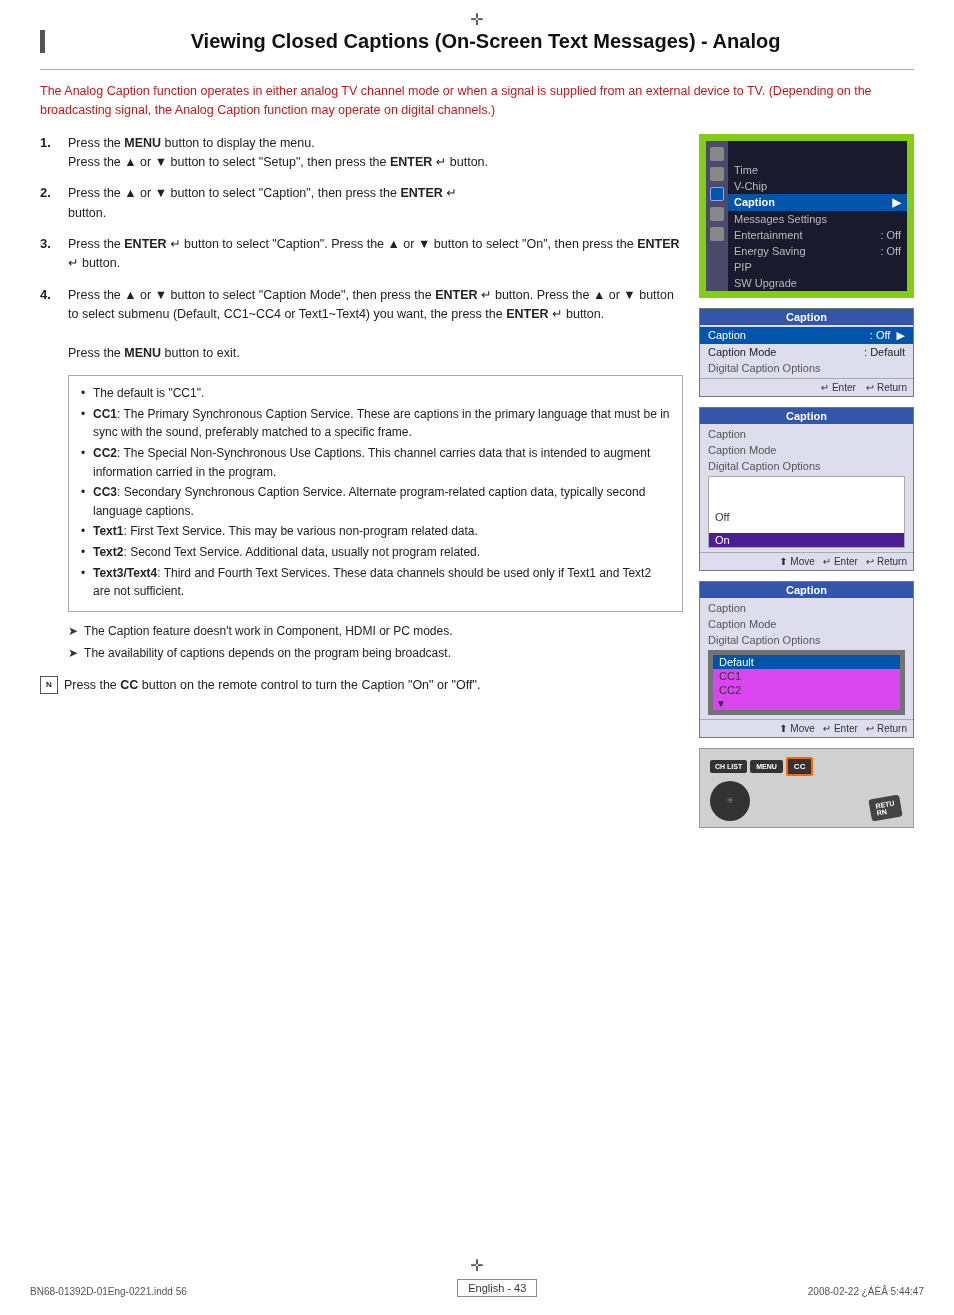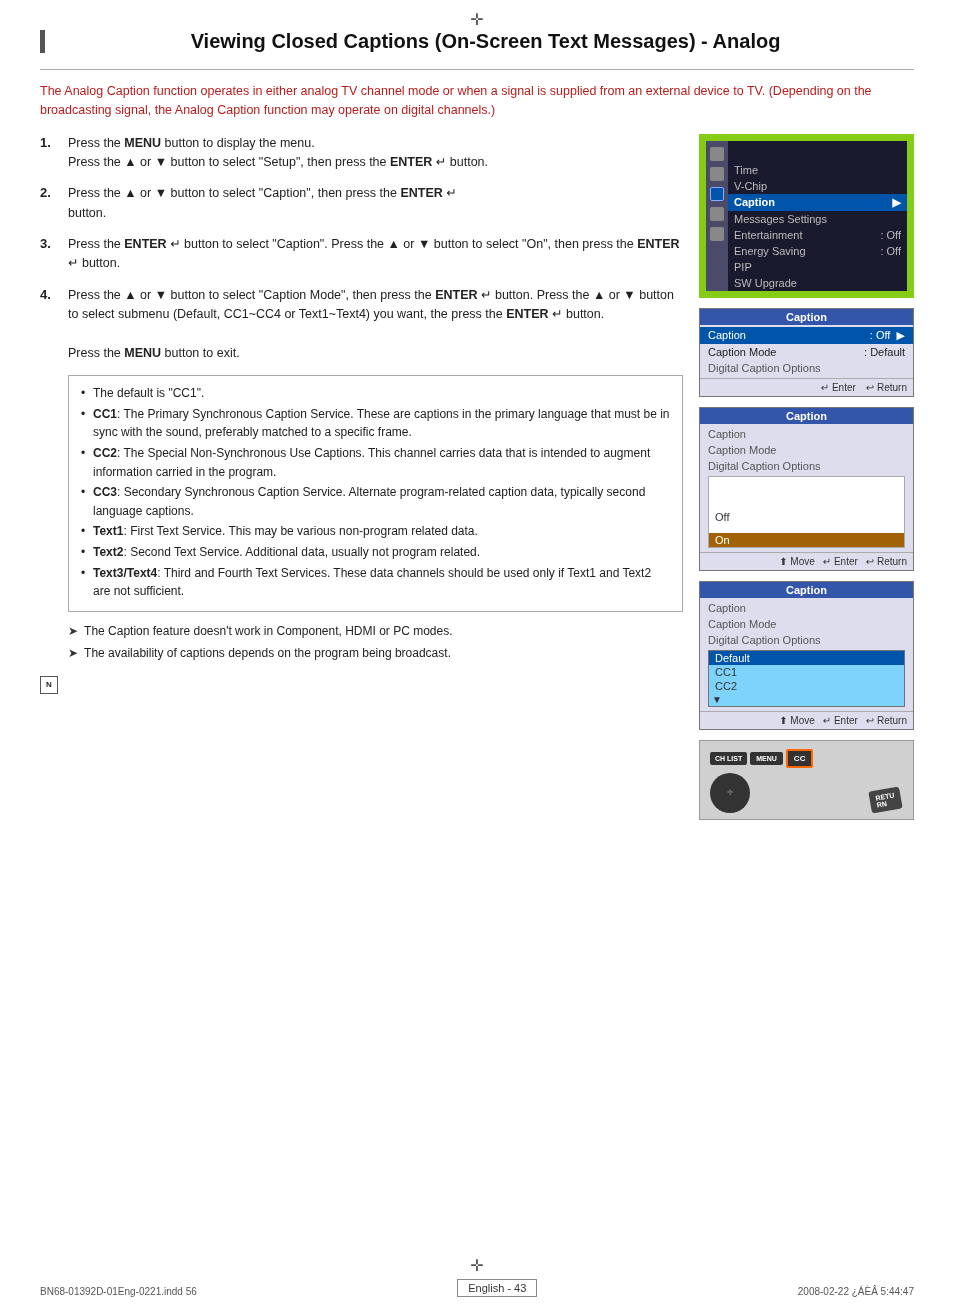--- a/index.html
+++ b/index.html
@@ -148,21 +148,21 @@
 
     
     .page-footer {
       position: absolute;
       bottom: 18px;
       left: 0;
       right: 0;
       display: flex;
       justify-content: space-between;
       align-items: flex-end;
-      padding: 0 40px;
+      padding: 0 30px;
       font-size: 10px;
       color: #555;
     }
     .page-num-box {
       border: 1px solid #888;
       padding: 2px 10px;
       font-size: 11px;
       color: #333;
     }
   </style>
@@ -228,20 +228,21 @@
         <span class="note-arrow">➤</span>
         <span>The Caption feature doesn't work in Component, HDMI or PC modes.</span>
       </div>
       <div class="note-row">
         <span class="note-arrow">➤</span>
         <span>The availability of captions depends on the program being broadcast.</span>
       </div>
 
       <div style="margin-top:14px; display:flex; align-items:center; gap:6px; font-size:12.5px;">
         <div class="cc-icon-box" style="font-size:8px; font-weight:bold; border:1px solid #555; width:18px; height:18px; display:flex; align-items:center; justify-content:center;">N</div>
+        <span>Press the <strong>CC</strong> button on the remote control to turn the Caption "On" or "Off".</span>
       </div>
 
     </div>
 
     <div class="steps-right">
 
       <div style="display:flex; flex-direction:row; width:215px; border:7px solid #84cc16; background:#1a1a2e;align-items:flex-end;">
 
         <div style="background:#4a4a6a; width:22px; min-height:150px; display:flex; flex-direction:column; align-items:center; padding-top:6px; gap:6px;">
           <div style="width:14px;height:14px;background:#888;border-radius:2px;"></div>
@@ -296,42 +297,42 @@
           <div style="display:flex; justify-content:space-between; padding:2px 8px; color:#555;">
             <span>Caption</span>
           </div>
           <div style="display:flex; justify-content:space-between; padding:2px 8px; color:#555;">
             <span>Caption Mode</span>
           </div>
           <div style="padding:2px 8px; color:#555;">Digital Caption Options</div>
 
           <div style="margin:2px 8px; background:#fff; border:1px solid #aaa;">
             <div style="padding:10px 6px; color:#333;margin-top:24px;">Off</div>
-            <div style="padding:1px 6px; background:#a16207; color:#fff;">On</div>
+            <div style="padding:1px 6px; background:#4c1d95; color:#fff;">On</div>
           </div>
         </div>
         <div style="display:flex; justify-content:flex-end; gap:8px; padding:3px 6px; font-size:10px; color:#333; border-top:1px solid #aaa; background:#dde;">
           <span>⬆ Move</span>
           <span>↵ Enter</span>
           <span>↩ Return</span>
         </div>
       </div>
 
       <div style="border:1px solid #777; font-size:11px;">
         <div style="background:#3355aa; color:#fff; text-align:center; padding:2px 0; font-weight:bold;">Caption</div>
         <div style="background:#dde; padding:2px 0;">
           <div style="display:flex; justify-content:space-between; padding:2px 8px; color:#555;">
             <span>Caption</span>
           </div>
           <div style="display:flex; justify-content:space-between; padding:2px 8px; color:#555;">
             <span>Caption Mode</span>
           </div>
           <div style="padding:2px 8px; color:#555;">Digital Caption Options</div>
 
-          <div style="margin:2px 8px; background:#7dd3fc; border:1px solid #737373;">
+          <div style="margin:2px 8px; background:#d946ef; border:5px solid #737373;">
             <div style="padding:1px 6px; background:#0055aa; color:#fff;">Default</div>
             <div style="padding:1px 6px; color:#333;">CC1</div>
             <div style="padding:1px 6px; color:#333;">CC2</div>
             <div style="padding:1px 3px; color:#333; font-size:10px;">▼</div>
           </div>
         </div>
         <div style="display:flex; justify-content:flex-end; gap:8px; padding:3px 6px; font-size:10px; color:#333; border-top:1px solid #aaa; background:#dde;">
           <span>⬆ Move</span>
           <span>↵ Enter</span>
           <span>↩ Return</span>

